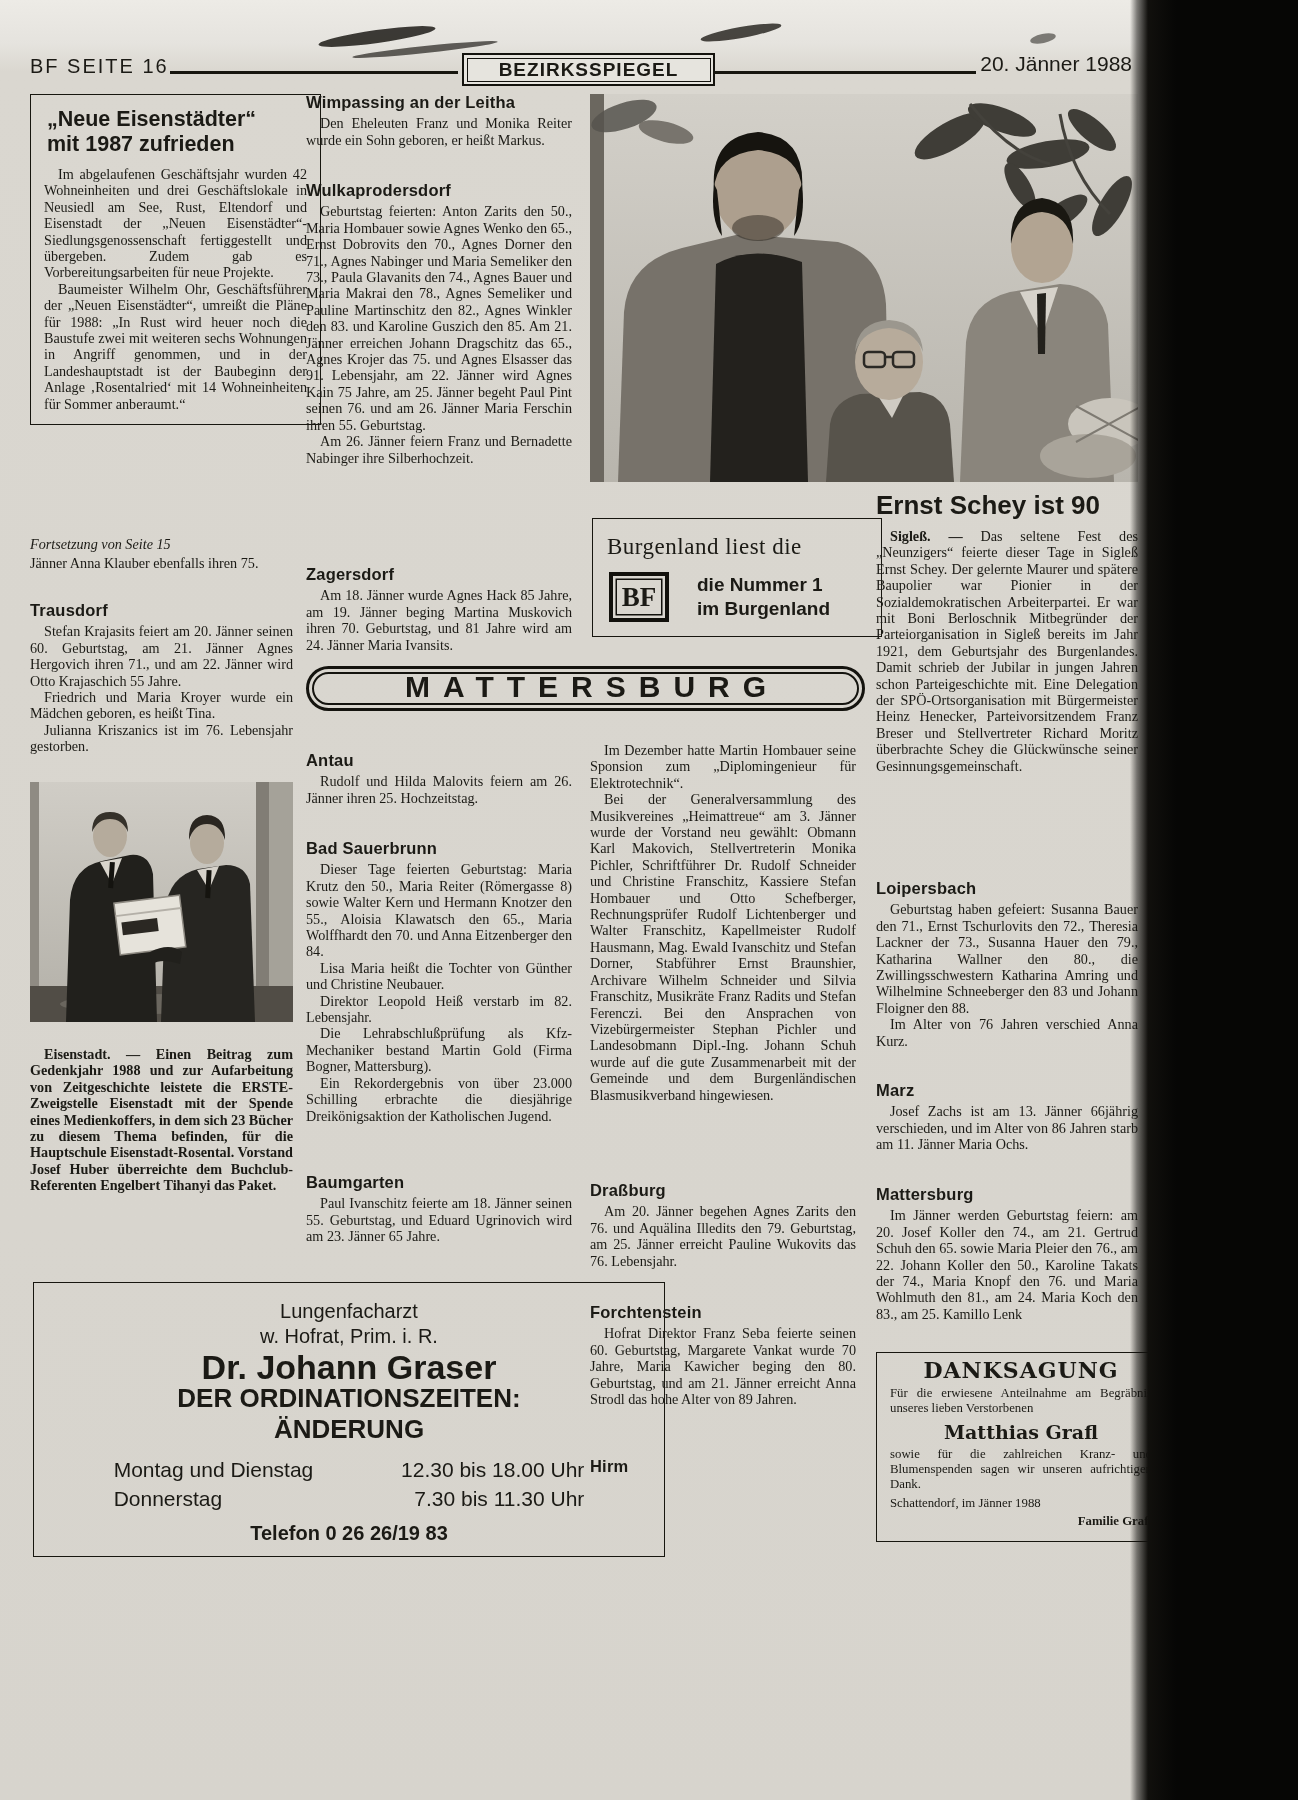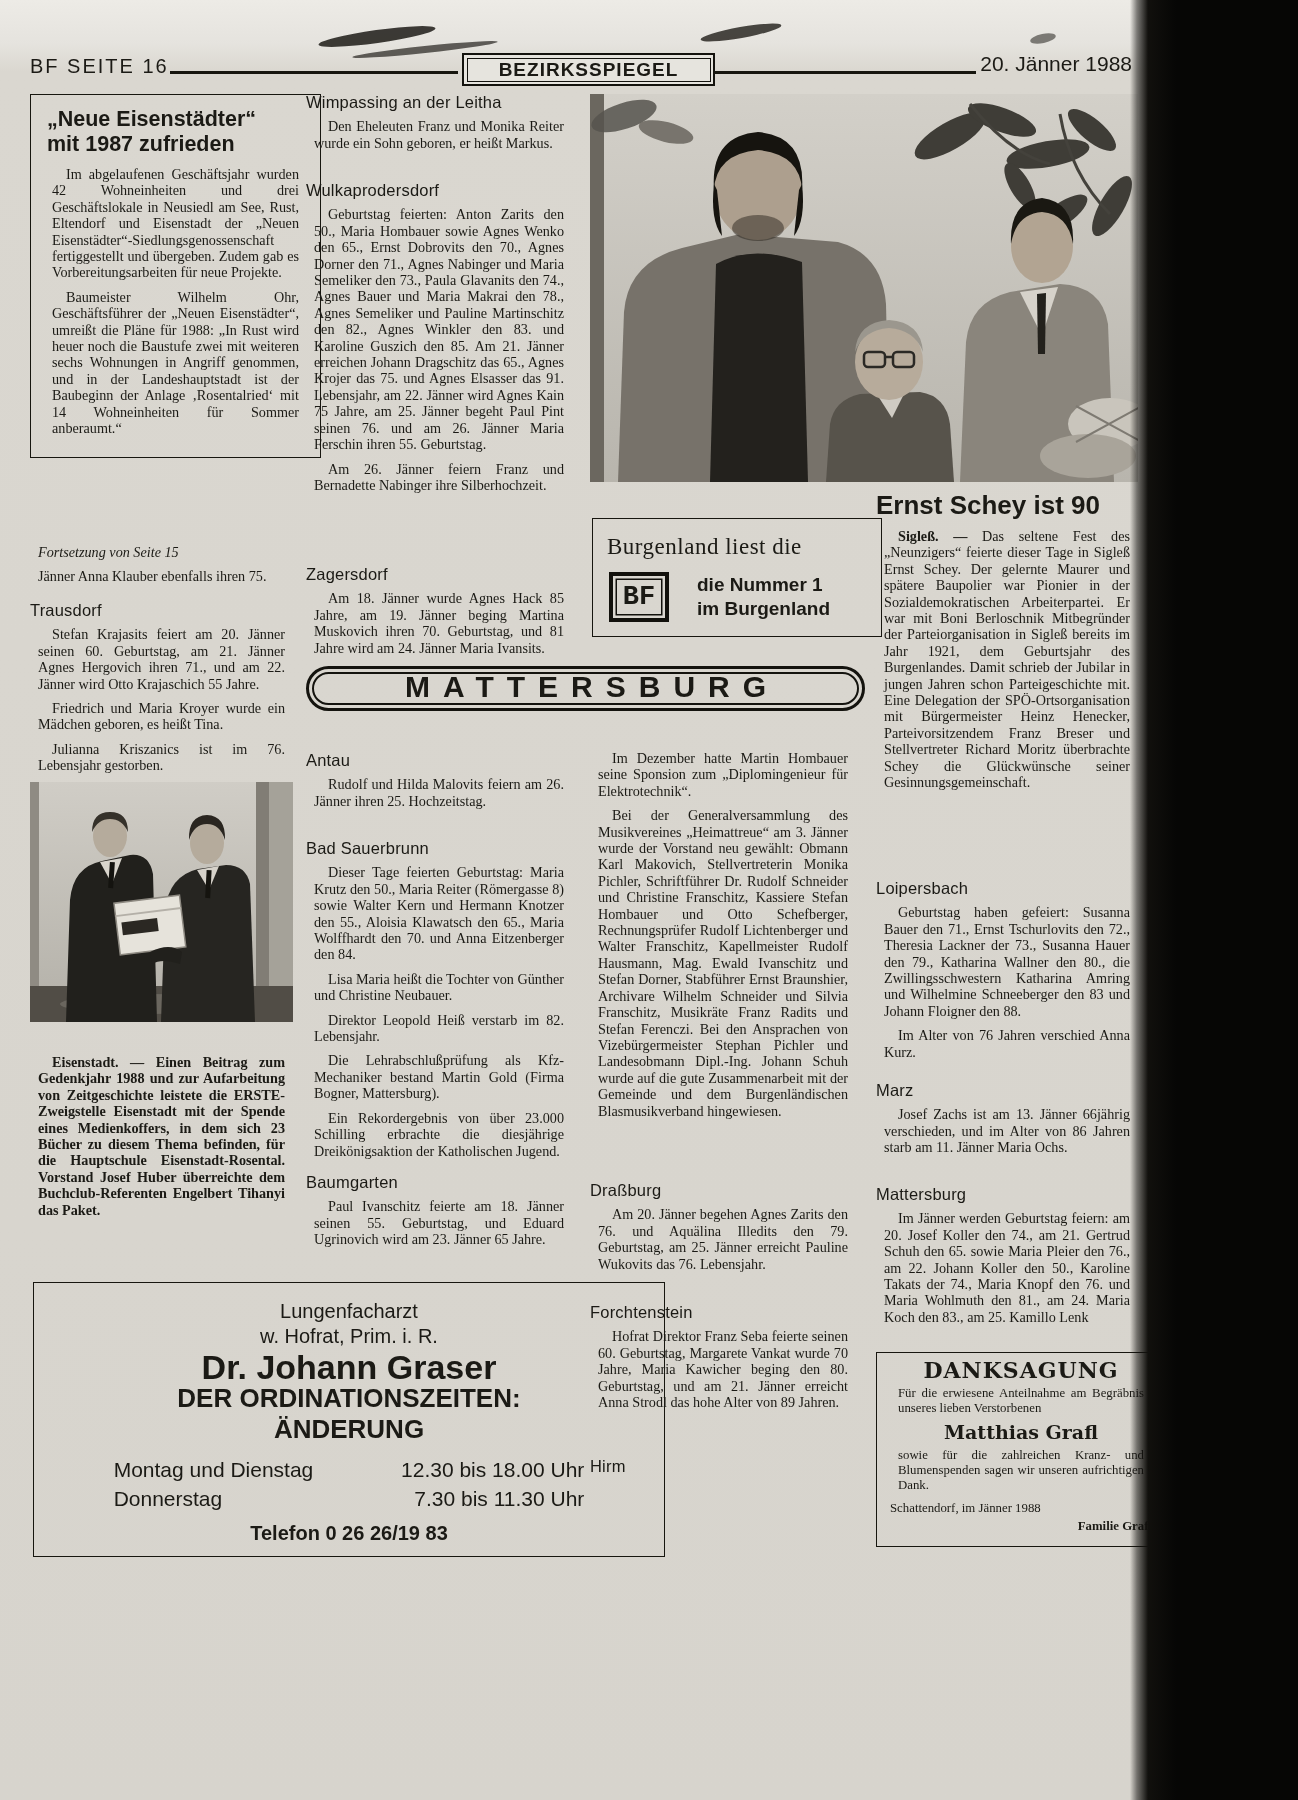--- a/index.html
+++ b/index.html
@@ -4,23 +4,23 @@
 <style>
   html,body{margin:0;padding:0;background:#4a4843;}
   .page{
     position:relative;width:1298px;height:1800px;overflow:hidden;
     background:linear-gradient(180deg,#edebe6 0px,#e5e3de 44px,#dad7d0 72px,#d7d4cd 100%);
     color:#1b1a15;
     font-family:"Liberation Serif",serif;
     font-size:14.2px;line-height:16.4px;
   }
   .abs,.sec{position:absolute;}
-  p{margin:8px;text-align:justify;text-indent:14px;hyphens:auto;}
+  p{margin:0;text-align:justify;text-indent:14px;hyphens:auto;}
   .noindent{text-indent:0;}
-  h2{font-family:"Liberation Sans",sans-serif;font-weight:normal;font-size:16.5px;margin:0 0 5px 0;letter-spacing:.2px;}
+  h2{font-family:"Liberation Sans",sans-serif;font-weight:bold;font-size:16.5px;margin:0 0 5px 0;letter-spacing:.2px;}
   .c1{left:30px;width:263px;}
   .c2{left:306px;width:266px;}
   .c3{left:590px;width:266px;}
   .c4{left:876px;width:262px;}
 
   
   .mast-left{font-family:"Liberation Sans",sans-serif;font-size:20px;letter-spacing:2px;text-align:right;}
   .rule{height:3px;background:#17160f;}
   .mast-box{border:2.5px solid #14130e;background:#e6e4de;padding:2.5px;}
   .mast-box-in{border:1.4px solid #14130e;text-align:center;font-family:"Liberation Sans",sans-serif;font-weight:bold;font-size:19px;letter-spacing:1px;padding:3px 0;}
@@ -43,21 +43,21 @@
   
   .banner{border:3px solid #14130e;border-radius:30px;padding:3px;background:transparent;}
   .banner-in{border:2px solid #14130e;border-radius:26px;text-align:center;
     font-family:"Liberation Sans",sans-serif;font-weight:bold;font-size:30px;letter-spacing:13px;padding:5px 0 8px 13px;}
 
   
   .bf-box{border:1.6px solid #17160f;padding:12px 12px 14px;}
   .bf-head{font-size:23px;line-height:27px;letter-spacing:.5px;margin:2px 0 12px 2px;}
   .bf-row{display:flex;align-items:center;}
   .bf-logo{width:52px;height:42px;border:4px solid #12110c;box-shadow:inset 0 0 0 2.5px #dad7d0, inset 0 0 0 4px #12110c;
-    display:flex;align-items:center;justify-content:center;font-family:Liberation Mono, monospace;font-weight:bold;font-size:27px;margin-left:4px;}
+    display:flex;align-items:center;justify-content:center;font-family:Liberation Serif, serif;font-weight:bold;font-size:27px;margin-left:4px;}
   .bf-right{margin-left:28px;font-family:"Liberation Sans",sans-serif;font-weight:bold;font-size:19px;line-height:24px;}
 
   .schey-title{font-family:"Liberation Sans",sans-serif;font-weight:bold;font-size:26px;line-height:30px;margin:0 0 8px 0;}
 
   
   .dank{border:1.6px solid #17160f;padding:10px 13px 12px;font-size:12.8px;line-height:15.2px;}
   .dank-title{font-family:"DejaVu Serif",serif;font-weight:bold;font-size:22px;text-align:center;letter-spacing:1px;margin-bottom:8px;}
   .dank p{text-indent:0;}
   .dank-name{font-family:"DejaVu Serif",serif;text-align:center;font-weight:bold;font-size:19px;margin:8px 0 7px;}
   .dank-place{margin-top:4px;}

